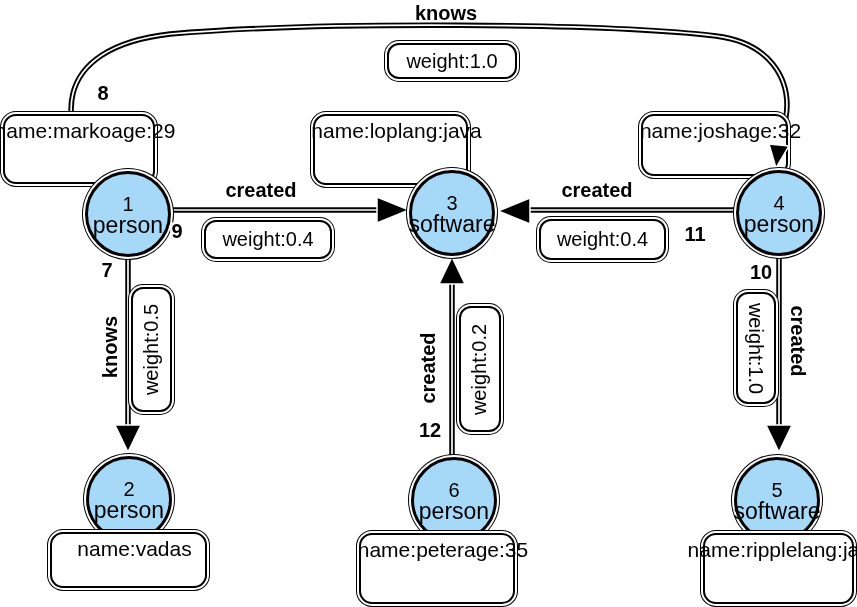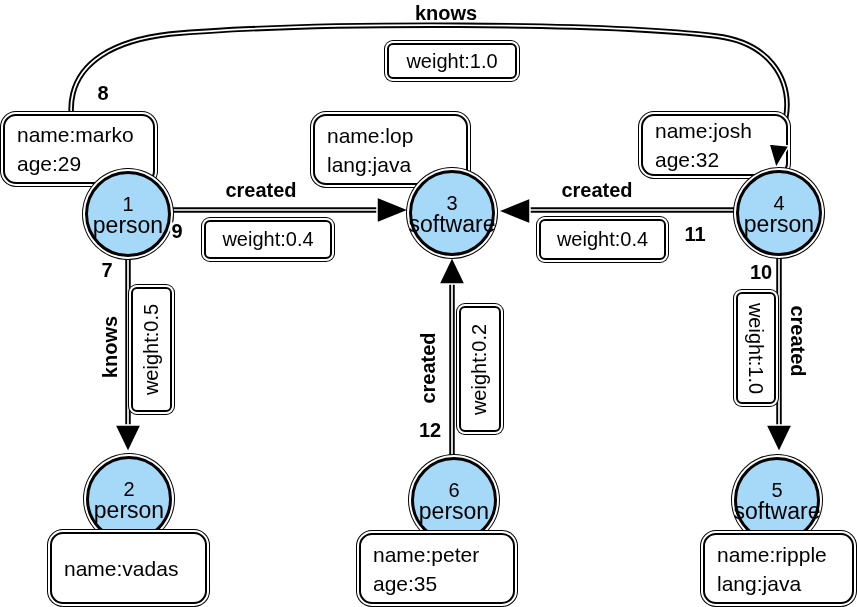--- a/index.html
+++ b/index.html
@@ -9,41 +9,41 @@
     position: relative; width: 857px; height: 607px; background: #fff; overflow: hidden;
   }
   .layer { position: absolute; left: 0; top: 0; }
   svg.layer { width: 857px; height: 607px; }
 
   
   .pbox {
     position: absolute; background: #fff;
     border: 2.5px solid #000; border-radius: 13px;
     box-shadow: 0 0 0 2px #fff, 0 0 0 3px #000;
-    display: flex; flex-direction: column; justify-content: center;
+    display: flex; flex-direction: row; justify-content: center;
     padding-left: 12px; font-size: 21px; line-height: 29px; white-space: nowrap;
     z-index: 2;
   }
   .pbox.above { z-index: 5; }
 
   
   .node {
     position: absolute; width: 86px; height: 86px; border-radius: 50%;
     background: #a6d8f7; border: 3px solid #000;
     box-shadow: 0 0 0 2px #fff, 0 0 0 3px #000;
     display: flex; flex-direction: column; align-items: center; justify-content: center;
     text-align: center; z-index: 4;
   }
   .node .nid { font-size: 20px; line-height: 22px; }
   .node .nlabel { font-size: 23px; line-height: 20px; }
 
   
   .wbox {
     position: absolute; background: #fff;
-    border: 2.5px solid #000; border-radius: 6px;
+    border: 2.5px solid #000; border-radius: 12px;
     box-shadow: 0 0 0 2px #fff, 0 0 0 3px #000;
     display: flex; align-items: center; justify-content: center;
     font-size: 20px; z-index: 5; white-space: nowrap; text-align: center;
   }
   .wbox .rot-ccw { transform: rotate(-90deg); }
   .wbox .rot-cw  { transform: rotate(90deg); }
 
   
   .elabel, .eid {
     position: absolute; font-weight: bold; font-size: 20px; white-space: nowrap;
@@ -164,21 +164,21 @@
     <span class="rot-cw">weight:1.0</span>
   </div>
   <div class="eid center" style="left:761px; top:272px">10</div>
 
   <div class="elabel center-ccw" style="left:428px; top:368px">created</div>
   <div class="wbox" style="left:459px; top:306px; width:42px; height:126px">
     <span class="rot-ccw">weight:0.2</span>
   </div>
   <div class="eid center" style="left:430px; top:430px">12</div>
 
-  <div class="pbox above" style="left:50px; top:532px; width:157px; height:72px">
+  <div class="pbox above" style="left:50px; top:532px; width:157px; height:56px">
     <div>name:vadas</div>
   </div>
   <div class="pbox above" style="left:359px; top:533px; width:156px; height:71px">
     <div>name:peter</div>
     <div>age:35</div>
   </div>
   <div class="pbox above" style="left:703px; top:533px; width:151px; height:71px">
     <div>name:ripple</div>
     <div>lang:java</div>
   </div>

